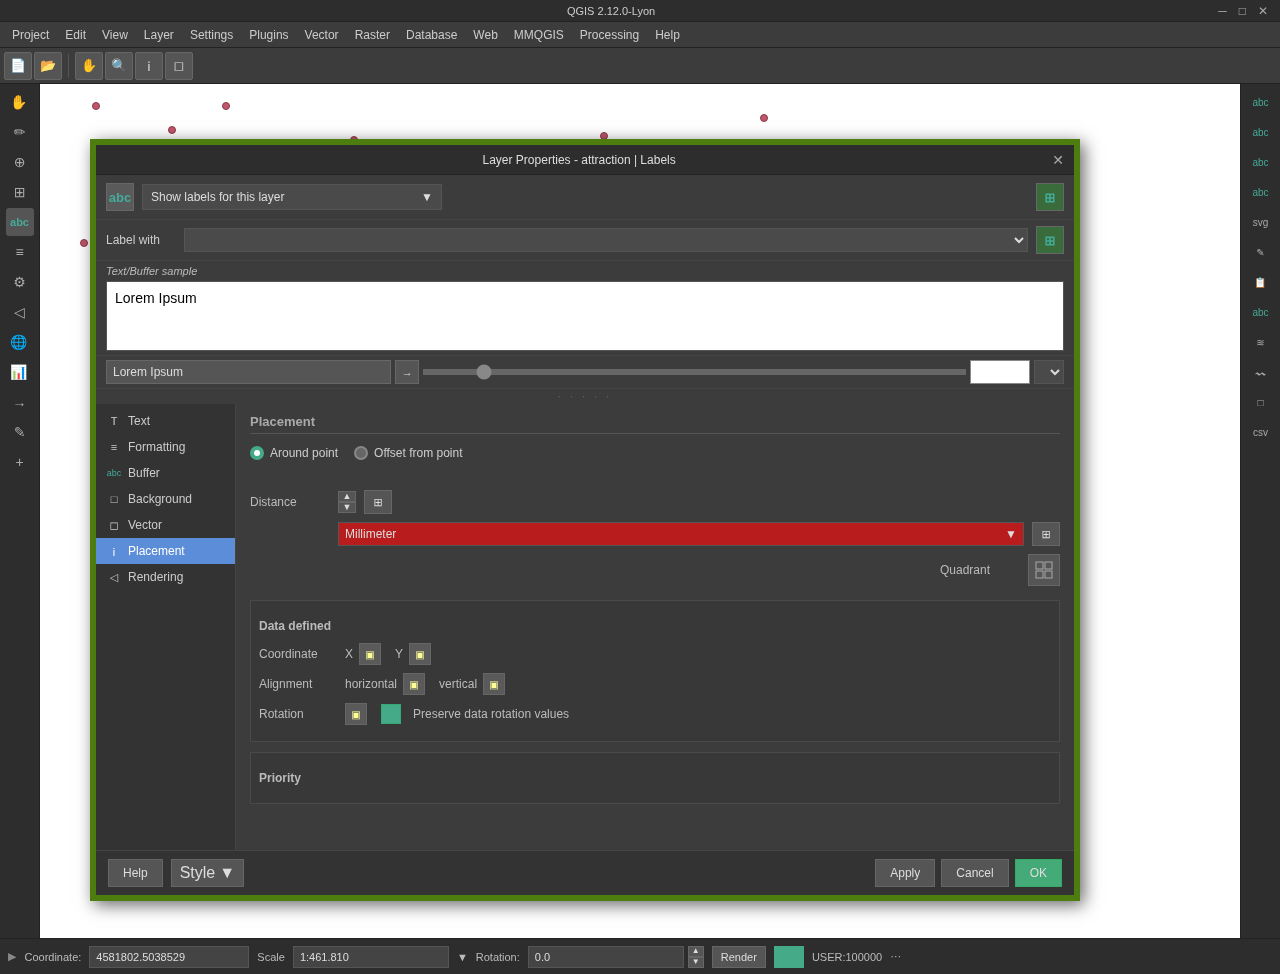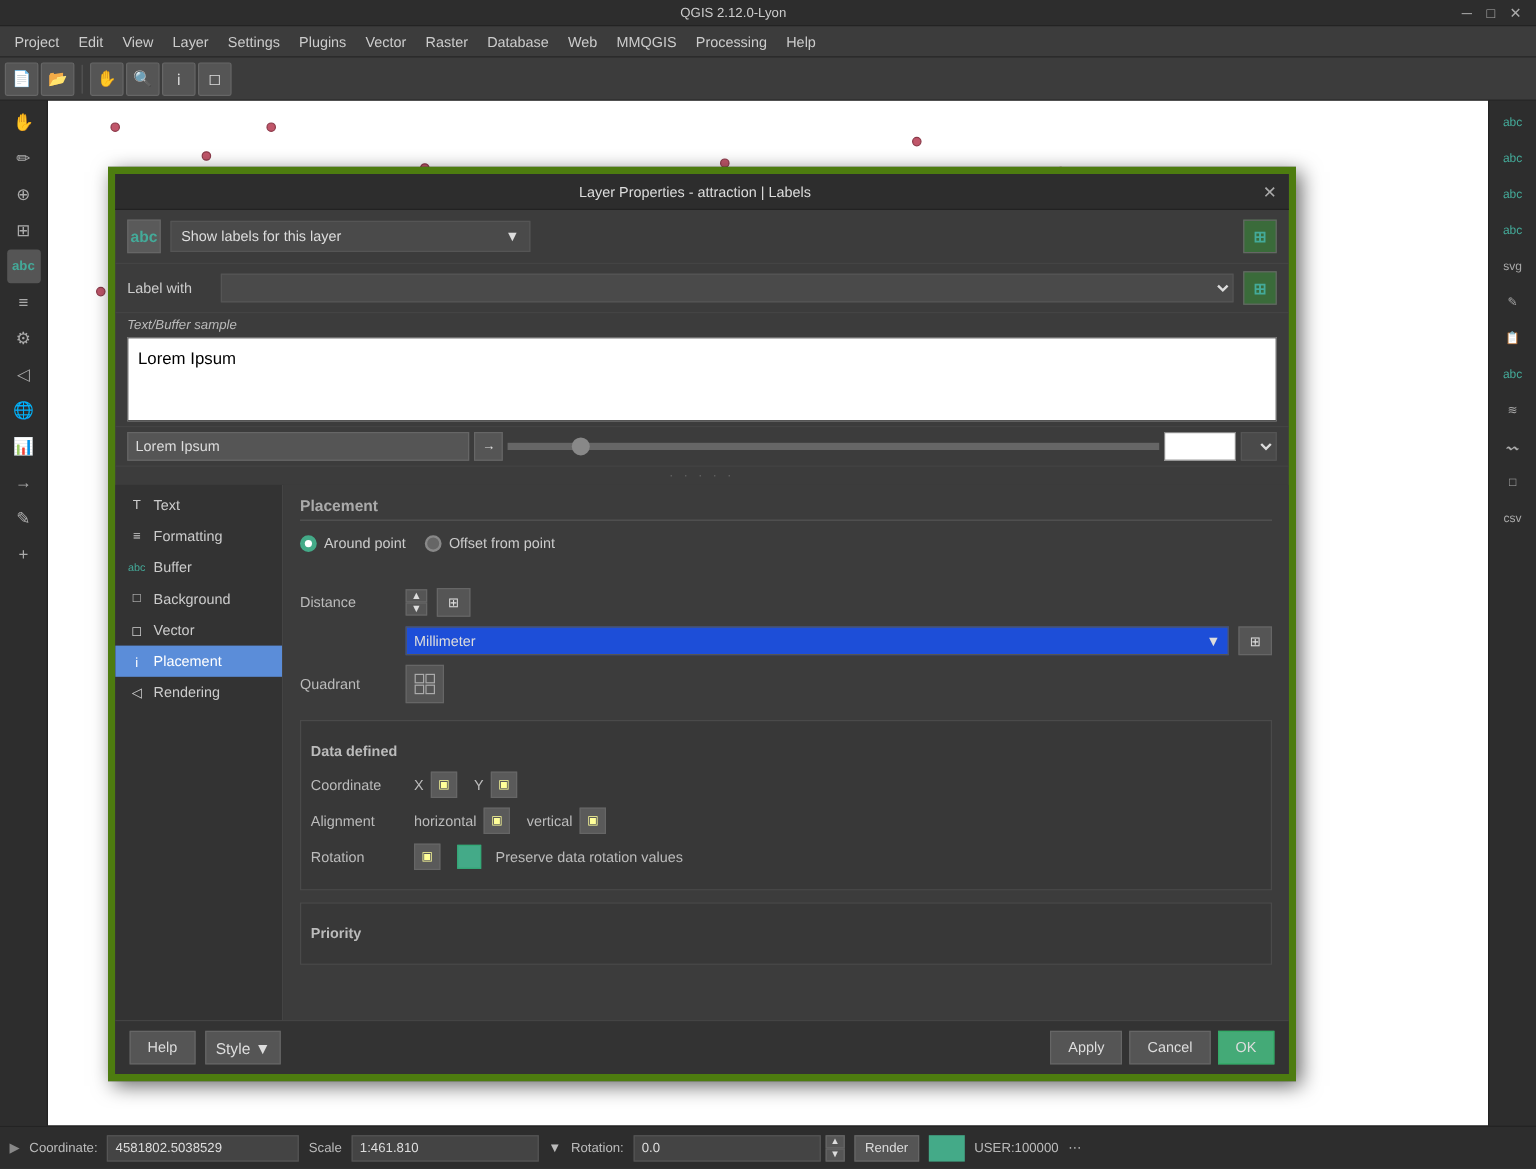--- a/index.html
+++ b/index.html
@@ -88,24 +88,24 @@
     .radio-circle.selected { background: #4a8; border-color: #4a8; }
     .radio-circle.selected::after { content: ''; width: 6px; height: 6px; background: white; border-radius: 50%; }
     .radio-label { color: #ccc; font-size: 12px; }
 
     
     .field-row { display: flex; align-items: center; gap: 8px; margin-bottom: 8px; }
     .field-label { color: #bbb; font-size: 12px; min-width: 80px; }
     .field-input { background: #4a4a4a; border: 1px solid #555; color: #ddd; padding: 2px 6px; font-size: 12px; height: 24px; flex: 1; }
     .spin-btn { background: #555; border: 1px solid #666; color: #ddd; width: 18px; height: 11px; display: flex; align-items: center; justify-content: center; cursor: pointer; font-size: 9px; line-height: 1; }
     .field-icon-btn { background: #555; border: 1px solid #666; color: #ddd; width: 28px; height: 24px; display: flex; align-items: center; justify-content: center; cursor: pointer; font-size: 11px; }
-    .field-dropdown { background: #1d4ed8; border: 1px solid #555; color: #ddd; padding: 2px 6px; font-size: 12px; height: 24px; flex: 1; cursor: pointer; display: flex; align-items: center; justify-content: space-between; }
-
-    
-    .quadrant-row { display: flex; align-items: center; gap: 8px; margin-bottom: 14px; }
+    .field-dropdown { background: #b91c1c; border: 1px solid #555; color: #ddd; padding: 2px 6px; font-size: 12px; height: 24px; flex: 1; cursor: pointer; display: flex; align-items: center; justify-content: space-between; }
+
+    
+    .quadrant-row { display: flex; align-items: center; gap: 8px; margin-bottom: 14px; justify-content: flex-end; }
     .quadrant-btn { background: #555; border: 1px solid #666; width: 32px; height: 32px; display: flex; align-items: center; justify-content: center; cursor: pointer; }
 
     
     .section-header { color: #bbb; font-size: 12px; font-weight: bold; margin: 10px 0 8px 0; padding-bottom: 2px; }
 
     
     .data-defined-section { background: #383838; border: 1px solid #4a4a4a; padding: 8px; margin-bottom: 10px; }
     .data-row { display: flex; align-items: center; gap: 6px; margin-bottom: 8px; }
     .data-label { color: #bbb; font-size: 12px; min-width: 80px; }
     .data-icon-btn { background: #5a5a5a; border: 1px solid #666; color: #ff9; width: 22px; height: 22px; display: flex; align-items: center; justify-content: center; cursor: pointer; font-size: 10px; }
@@ -114,21 +114,21 @@
 
     
     .priority-section { background: #383838; border: 1px solid #4a4a4a; padding: 8px; }
 
     
     .dialog-footer { background: #333; border-top: 1px solid #444; padding: 8px 12px; display: flex; align-items: center; justify-content: space-between; }
     .footer-left { display: flex; gap: 8px; }
     .footer-right { display: flex; gap: 6px; }
     .footer-btn { background: #555; border: 1px solid #666; color: #ddd; padding: 4px 14px; font-size: 12px; cursor: pointer; height: 28px; }
     .footer-btn.primary { background: #4a7; border-color: #3a6; }
-    .style-btn { background: #555; border: 1px solid #666; color: #ddd; padding: 4px 8px; font-size: 13px; cursor: pointer; height: 28px; display: flex; align-items: center; gap: 4px; }
+    .style-btn { background: #555; border: 1px solid #666; color: #ddd; padding: 4px 8px; font-size: 16px; cursor: pointer; height: 28px; display: flex; align-items: center; gap: 4px; }
 
     
     .resize-dots { text-align: center; color: #666; font-size: 10px; letter-spacing: 3px; padding: 2px 0; cursor: ns-resize; }
 
     
     .tool-icon { width: 28px; height: 28px; background: #555; border: 1px solid #666; display: flex; align-items: center; justify-content: center; cursor: pointer; color: #ddd; font-size: 13px; border-radius: 2px; }
     .tool-separator { width: 1px; height: 24px; background: #555; margin: 0 4px; }
 
     select { background: #4a4a4a; border: 1px solid #555; color: #ddd; padding: 2px 4px; font-size: 12px; height: 24px; }
   </style>

